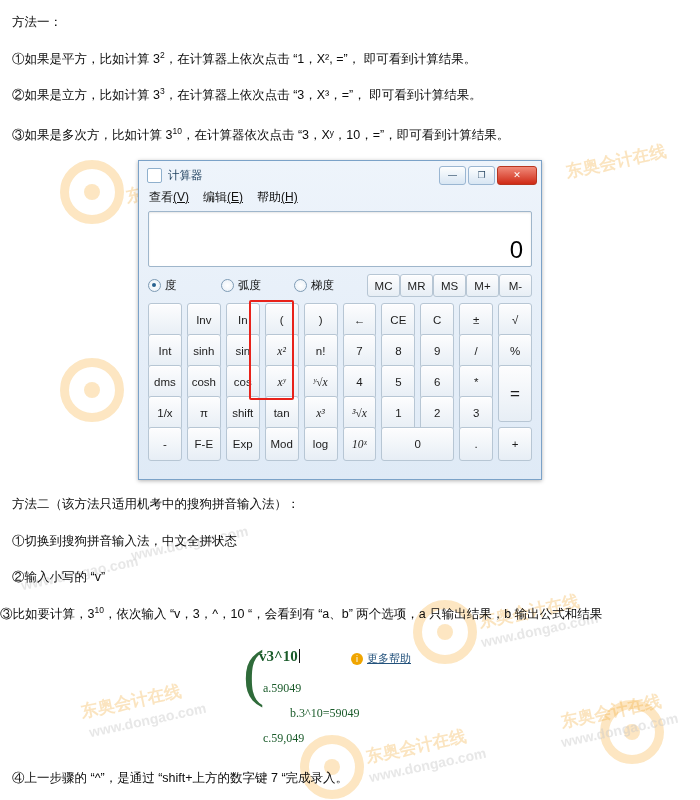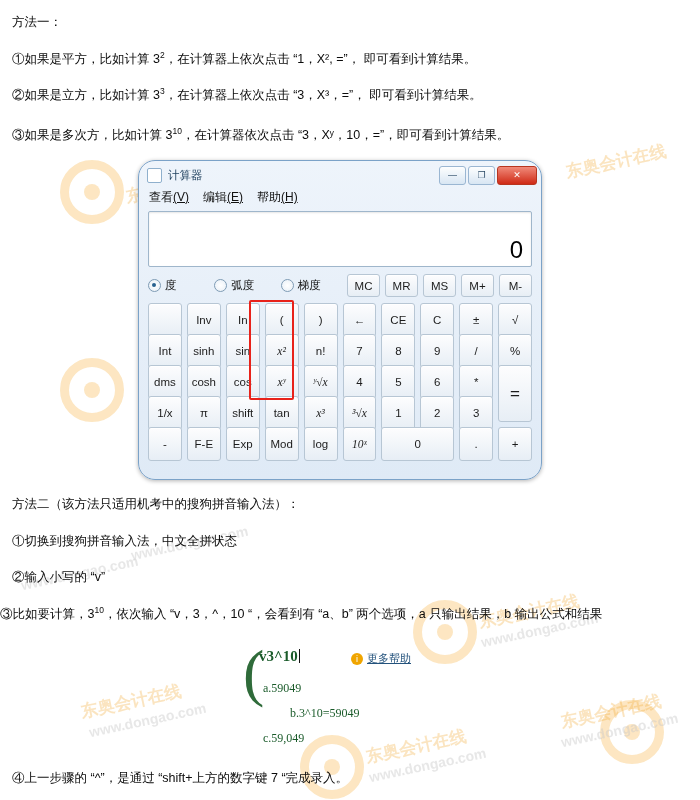--- a/index.html
+++ b/index.html
@@ -37,21 +37,21 @@
   }
   .wm-grey {
     color:#c9c9c9; font-size:14px; font-weight:bold; white-space:nowrap;
     transform:rotate(-12deg); opacity:.8;
   }
 
   
   .calc {
     position:absolute; left:138px; top:160px; width:404px; height:320px;
     border:1px solid #7ba2c8;
-    border-radius:17px;
+    border-radius:0;
     background:linear-gradient(#eef4fb,#dfeaf6);
     box-shadow:0 1px 4px rgba(0,0,0,.3);
     box-sizing:border-box;
   }
   .calc-title {
     height:24px; display:flex; align-items:center;
     padding:2px 4px 0 8px; gap:6px;
     font-size:11.5px; color:#1a3c5a;
   }
   .calc-ico {
@@ -90,21 +90,21 @@
   .rdot {
     width:11px; height:11px; border-radius:50%;
     border:1px solid #7f9cb5; background:radial-gradient(#fff,#e6eef6);
     display:inline-block; position:relative;
   }
   .rdot.on:after{
     content:""; position:absolute; left:2.5px; top:2.5px;
     width:4px; height:4px; border-radius:50%; background:#27618f;
   }
 
-  .mrow { display:flex; gap:5px; margin-left:auto; }
+  .mrow { display:flex; margin-left:auto; }
 
   .btn {
     height:23px; min-width:28px;
     border:1px solid #b7c6d4; border-radius:3px;
     background:linear-gradient(#fdfdfe,#e7eef5);
     font-size:11.5px; color:#1c1c1c;
     display:flex; align-items:center; justify-content:center;
     box-shadow:0 1px 0 rgba(255,255,255,.8) inset;
     box-sizing:border-box;
   }

